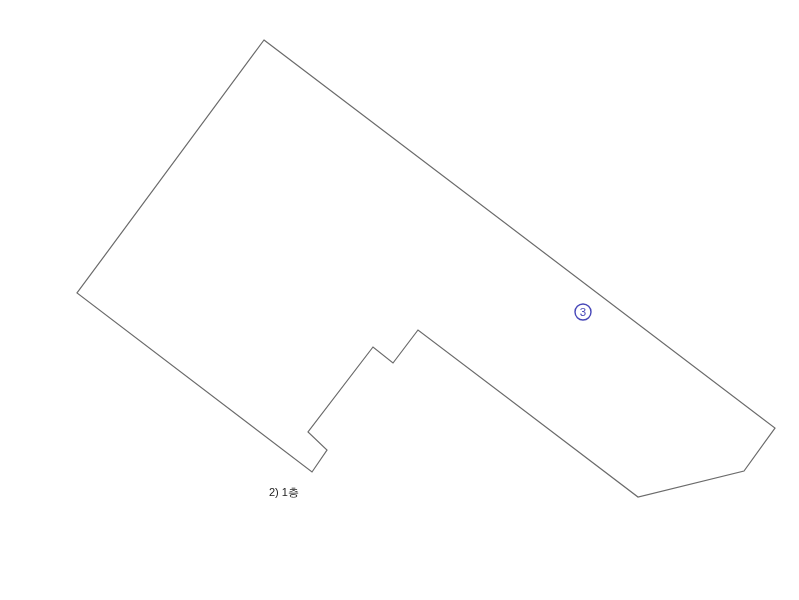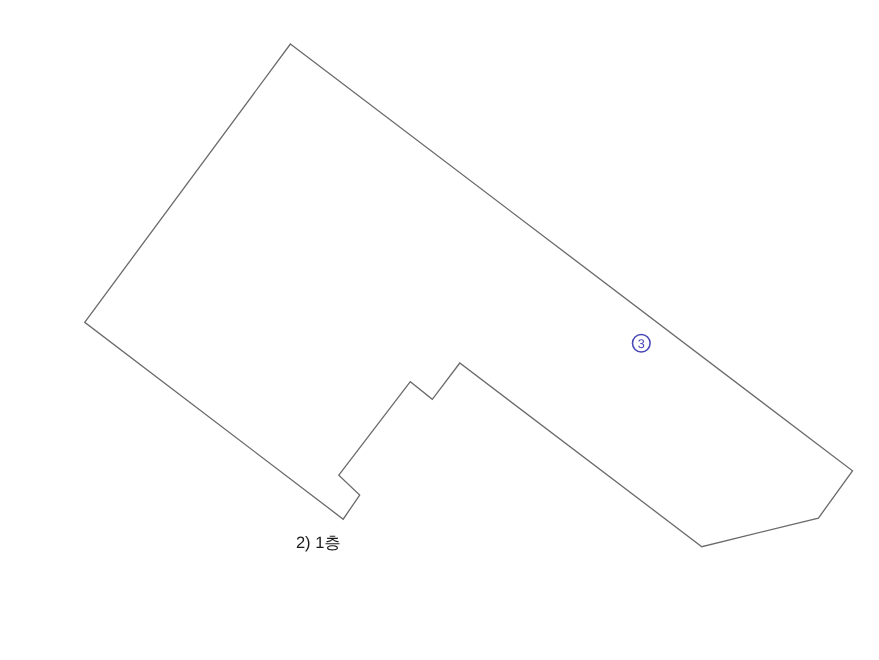--- a/index.html
+++ b/index.html
@@ -24,14 +24,14 @@
 <body style="background: rgb(255, 255, 255);">
 
 <div class="stage">
   <svg class="plan" id="plan-svg" width="799" height="600" viewBox="0 0 799 600">
     <polygon id="floor-outline" fill="none" stroke-linejoin="miter" points="264,40 775,428 744,471 638,497 418,330 393,363 373,347 308,432 327,450 312,472 77,293" stroke="#6b6b6b" stroke-width="1.2"></polygon>
     <g id="unit-marker">
       <circle id="marker-circle" fill="none" cx="583" cy="312" r="8" stroke="#4747b8" stroke-width="1.4"></circle>
       <text id="marker-text" text-anchor="middle" font-family="Liberation Sans, DejaVu Sans, sans-serif" x="583" y="316.14" fill="#4747b8" font-size="11.5">3</text>
     </g>
   </svg>
-  <div class="caption" style="left: 269px; top: 486px; color: rgb(26, 26, 26); font-size: 15px;">2) 1층</div>
+  <div class="caption" style="left: 269px; top: 486px; color: rgb(26, 26, 26); font-size: 11px;">2) 1층</div>
 </div>
 
 </body></html>

